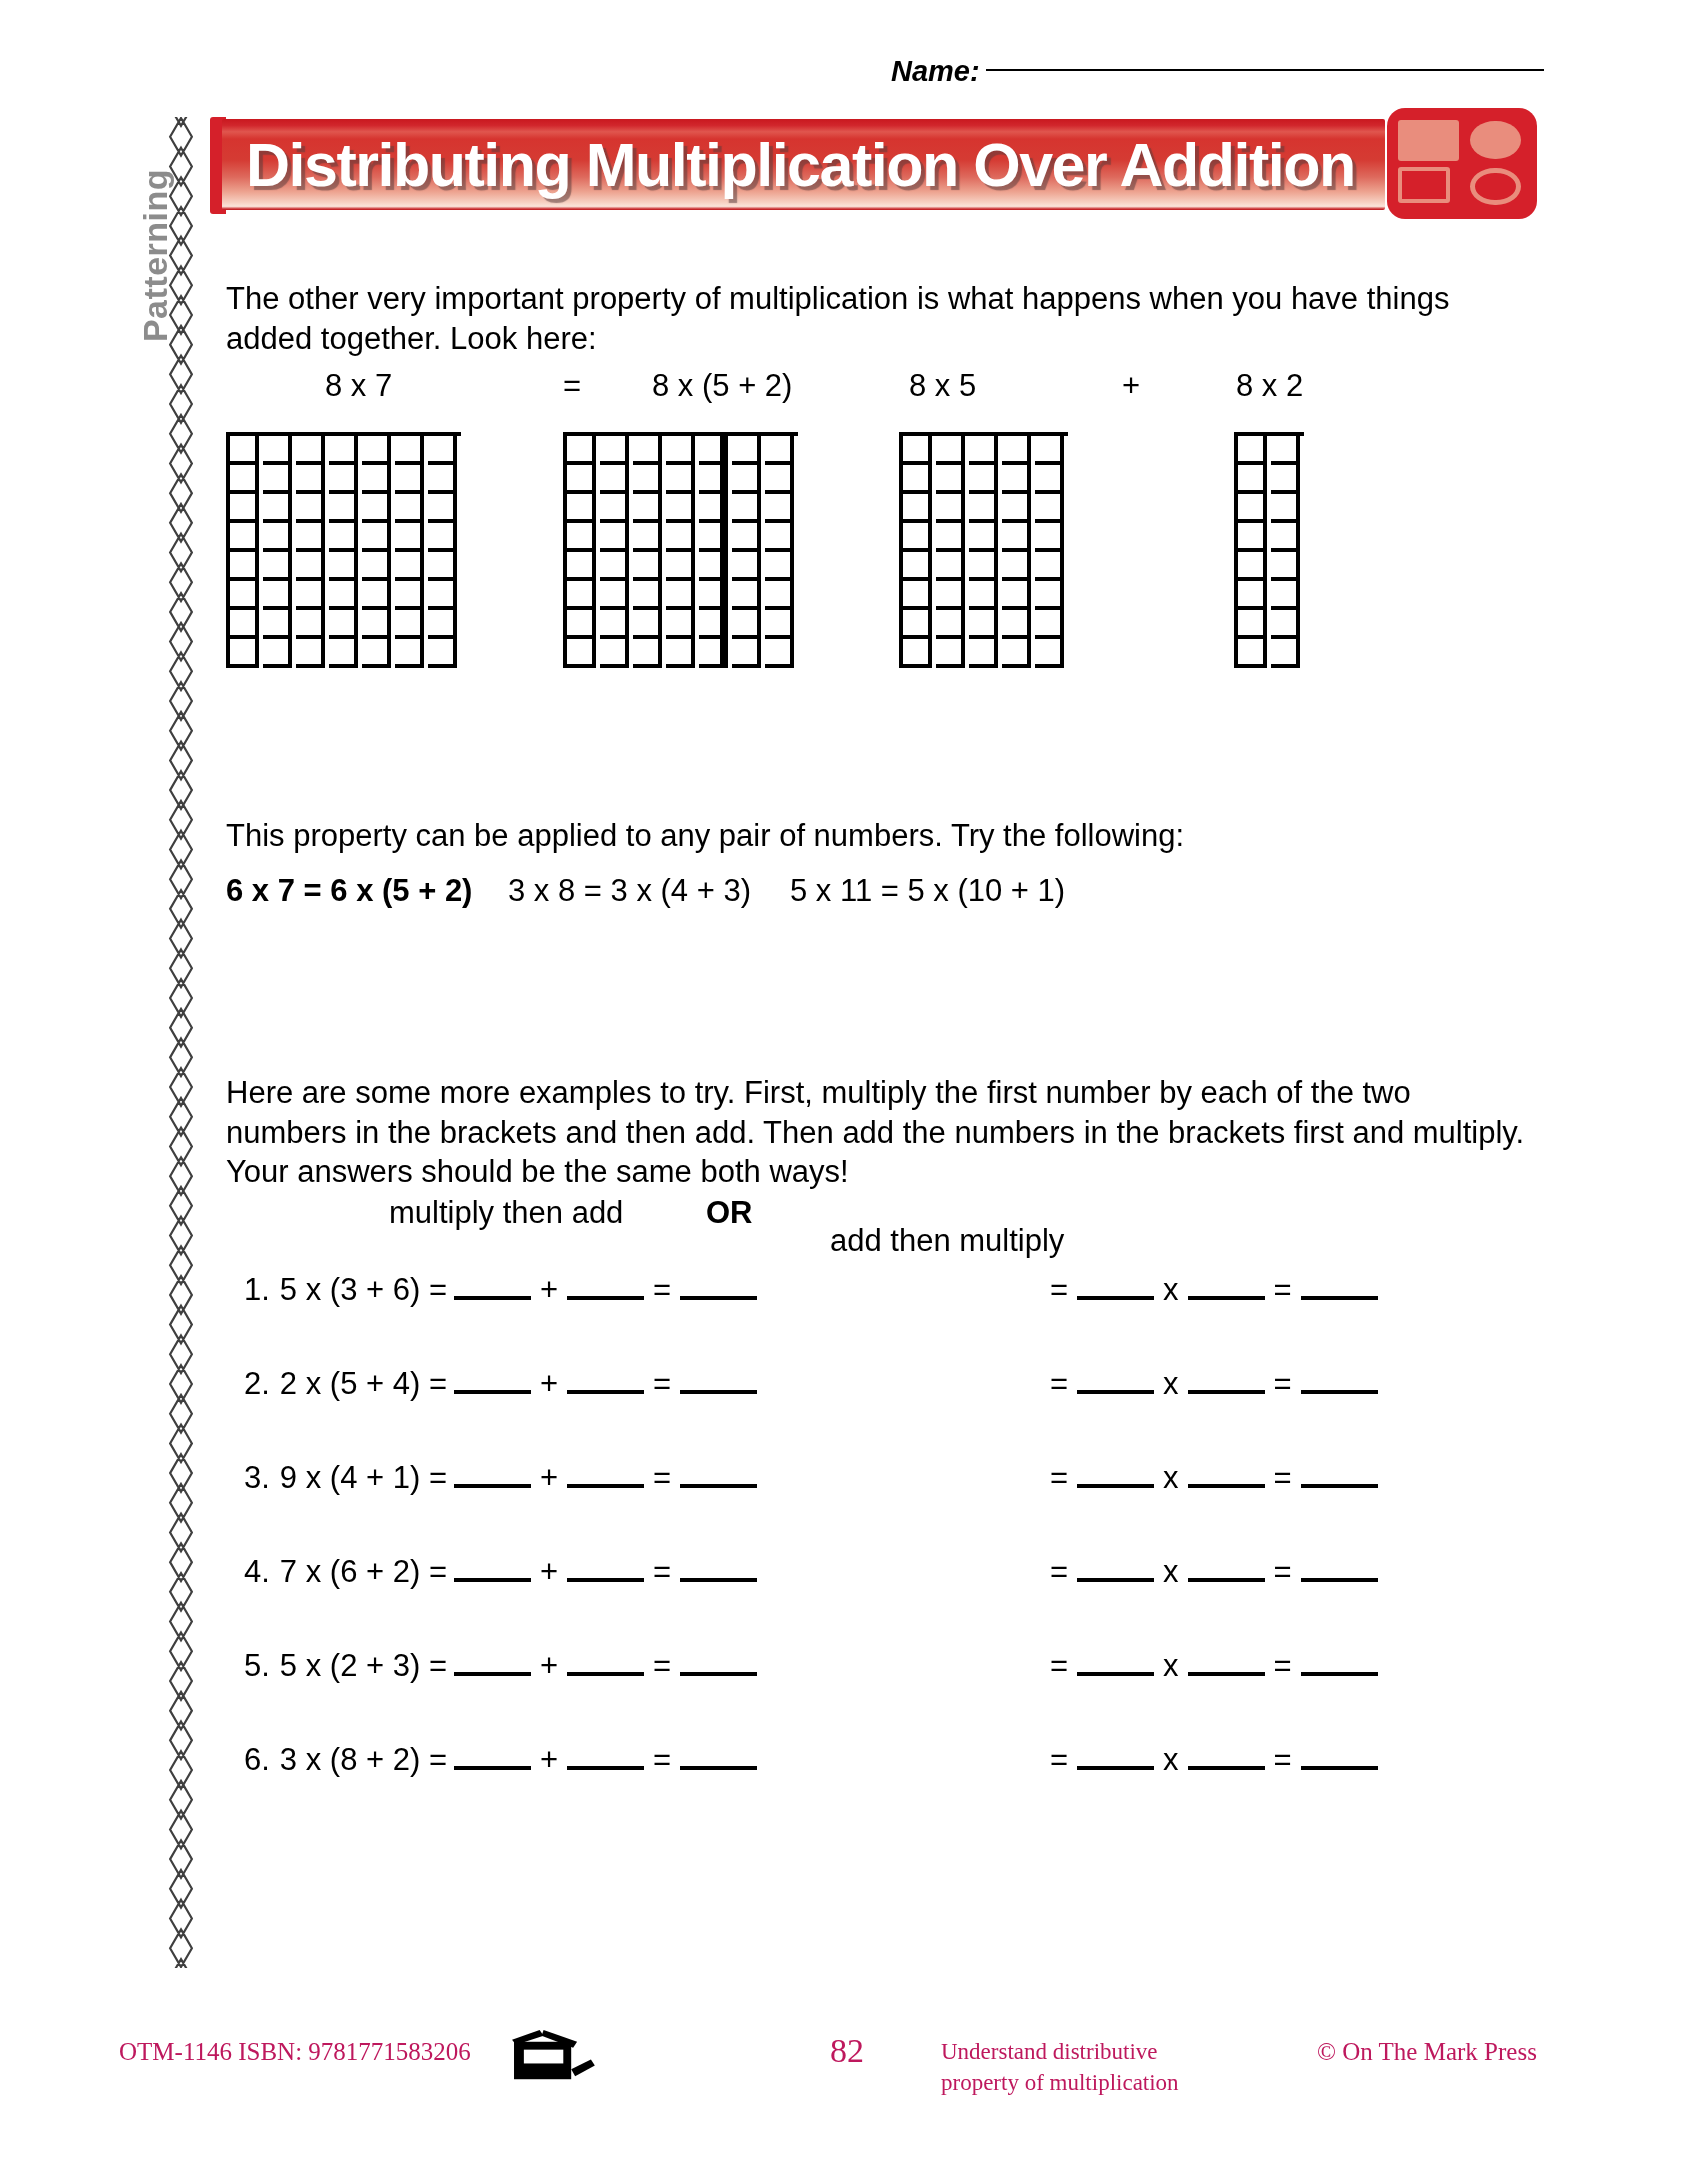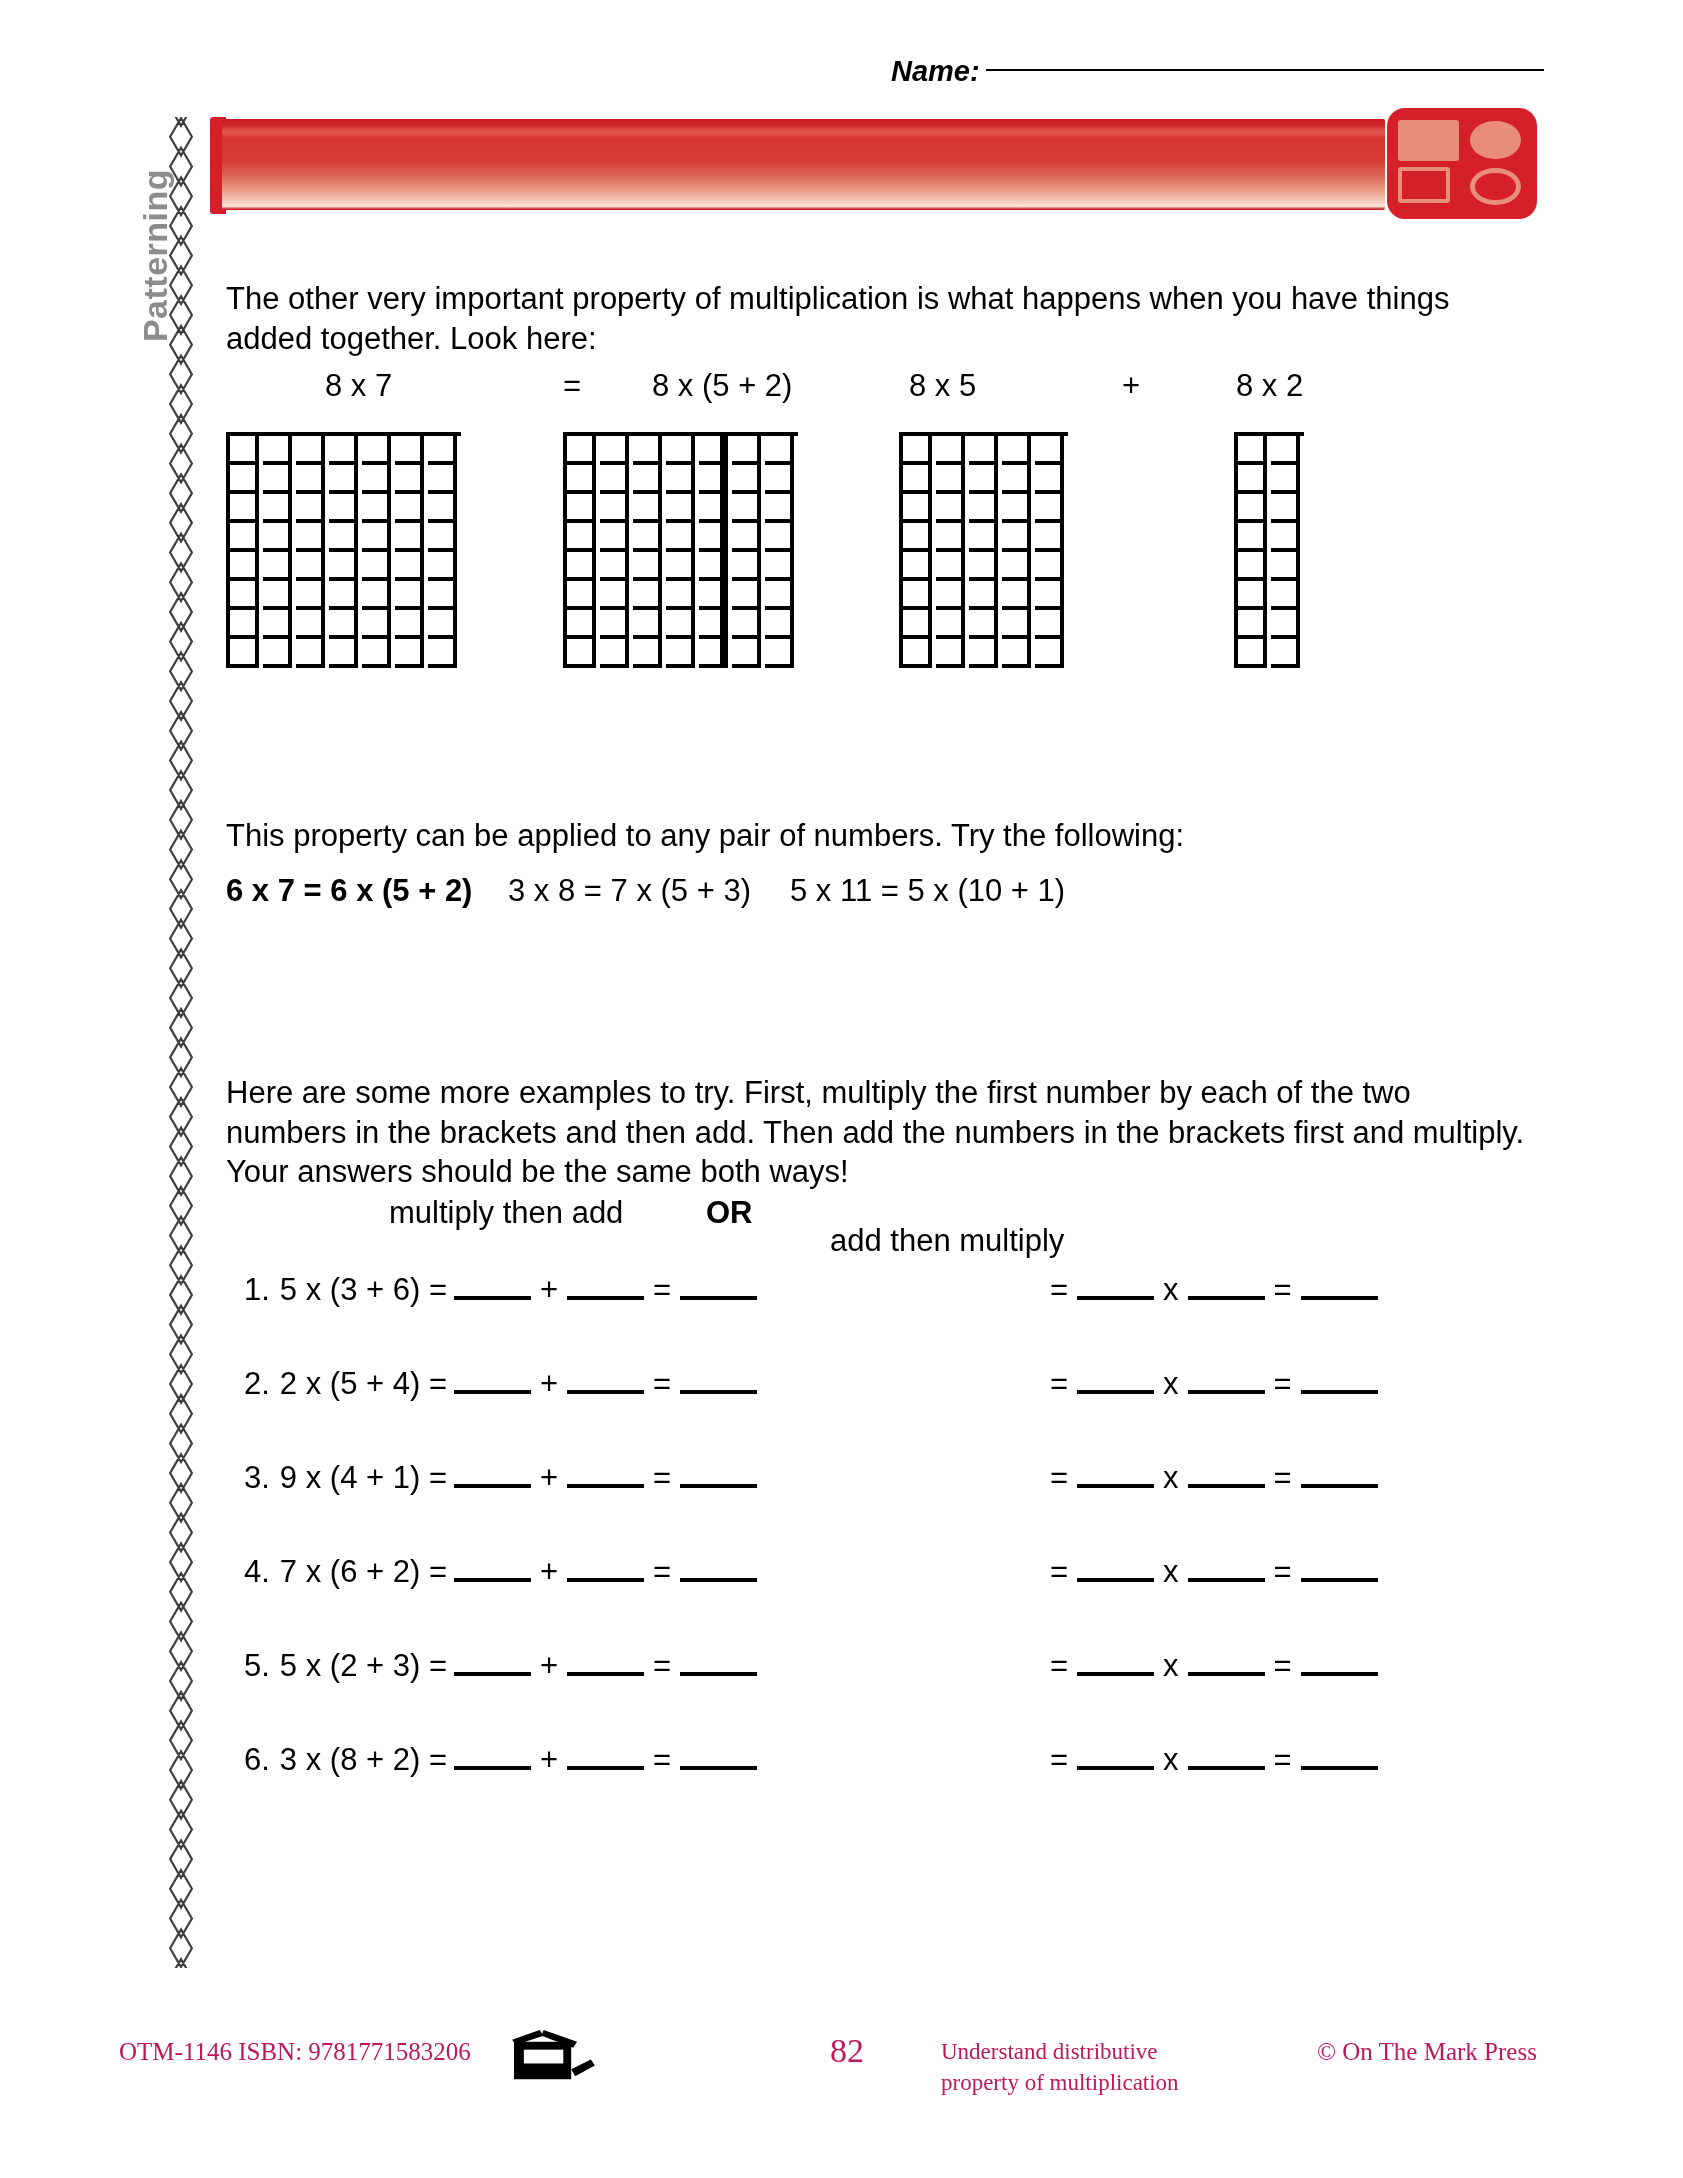--- a/index.html
+++ b/index.html
@@ -281,20 +281,21 @@
       <g fill="none" stroke="#3a3a3a" stroke-width="2.2" id="dchain">
           <path d="M 15 -29 L 26 -10 L 15 9 L 4 -10 Z M 15 1 L 26 20 L 15 39 L 4 20 Z M 15 31 L 26 50 L 15 69 L 4 50 Z M 15 61 L 26 80 L 15 99 L 4 80 Z M 15 91 L 26 110 L 15 129 L 4 110 Z M 15 121 L 26 140 L 15 159 L 4 140 Z M 15 151 L 26 170 L 15 189 L 4 170 Z M 15 181 L 26 200 L 15 219 L 4 200 Z M 15 211 L 26 230 L 15 249 L 4 230 Z M 15 241 L 26 260 L 15 279 L 4 260 Z M 15 271 L 26 290 L 15 309 L 4 290 Z M 15 301 L 26 320 L 15 339 L 4 320 Z M 15 331 L 26 350 L 15 369 L 4 350 Z M 15 361 L 26 380 L 15 399 L 4 380 Z M 15 391 L 26 410 L 15 429 L 4 410 Z M 15 421 L 26 440 L 15 459 L 4 440 Z M 15 451 L 26 470 L 15 489 L 4 470 Z M 15 481 L 26 500 L 15 519 L 4 500 Z M 15 511 L 26 530 L 15 549 L 4 530 Z M 15 541 L 26 560 L 15 579 L 4 560 Z M 15 571 L 26 590 L 15 609 L 4 590 Z M 15 601 L 26 620 L 15 639 L 4 620 Z M 15 631 L 26 650 L 15 669 L 4 650 Z M 15 661 L 26 680 L 15 699 L 4 680 Z M 15 691 L 26 710 L 15 729 L 4 710 Z M 15 721 L 26 740 L 15 759 L 4 740 Z M 15 751 L 26 770 L 15 789 L 4 770 Z M 15 781 L 26 800 L 15 819 L 4 800 Z M 15 811 L 26 830 L 15 849 L 4 830 Z M 15 841 L 26 860 L 15 879 L 4 860 Z M 15 871 L 26 890 L 15 909 L 4 890 Z M 15 901 L 26 920 L 15 939 L 4 920 Z M 15 931 L 26 950 L 15 969 L 4 950 Z M 15 961 L 26 980 L 15 999 L 4 980 Z M 15 991 L 26 1010 L 15 1029 L 4 1010 Z M 15 1021 L 26 1040 L 15 1059 L 4 1040 Z M 15 1051 L 26 1070 L 15 1089 L 4 1070 Z M 15 1081 L 26 1100 L 15 1119 L 4 1100 Z M 15 1111 L 26 1130 L 15 1149 L 4 1130 Z M 15 1141 L 26 1160 L 15 1179 L 4 1160 Z M 15 1171 L 26 1190 L 15 1209 L 4 1190 Z M 15 1201 L 26 1220 L 15 1239 L 4 1220 Z M 15 1231 L 26 1250 L 15 1269 L 4 1250 Z M 15 1261 L 26 1280 L 15 1299 L 4 1280 Z M 15 1291 L 26 1310 L 15 1329 L 4 1310 Z M 15 1321 L 26 1340 L 15 1359 L 4 1340 Z M 15 1351 L 26 1370 L 15 1389 L 4 1370 Z M 15 1381 L 26 1400 L 15 1419 L 4 1400 Z M 15 1411 L 26 1430 L 15 1449 L 4 1430 Z M 15 1441 L 26 1460 L 15 1479 L 4 1460 Z M 15 1471 L 26 1490 L 15 1509 L 4 1490 Z M 15 1501 L 26 1520 L 15 1539 L 4 1520 Z M 15 1531 L 26 1550 L 15 1569 L 4 1550 Z M 15 1561 L 26 1580 L 15 1599 L 4 1580 Z M 15 1591 L 26 1610 L 15 1629 L 4 1610 Z M 15 1621 L 26 1640 L 15 1659 L 4 1640 Z M 15 1651 L 26 1670 L 15 1689 L 4 1670 Z M 15 1681 L 26 1700 L 15 1719 L 4 1700 Z M 15 1711 L 26 1730 L 15 1749 L 4 1730 Z M 15 1741 L 26 1760 L 15 1779 L 4 1760 Z M 15 1771 L 26 1790 L 15 1809 L 4 1790 Z M 15 1801 L 26 1820 L 15 1839 L 4 1820 Z M 15 1831 L 26 1850 L 15 1869 L 4 1850 Z M 15 1861 L 26 1880 L 15 1899 L 4 1880 Z " fill="none" stroke="#3f3f3f" stroke-width="2.2"></path>
         </g>
     </svg>
   </div>
 </div>
 
 <div class="banner-wrap">
   <div class="banner-leftcap"></div>
   <div class="banner-bar"></div>
+  <div class="banner-title">Distributing Multiplication Over Addition</div>
   <div class="banner-logo">
     <div class="logo-sq-fill"></div>
     <div class="logo-ci-fill"></div>
     <div class="logo-sq-out"></div>
     <div class="logo-ci-out"></div>
   </div>
 </div>
 
 <div class="content">
 
@@ -485,21 +486,21 @@
         <div class="cell"></div>
         <div class="cell"></div>
         <div class="cell"></div>
       </div>
     </div>
 
   <p class="para p-apply">This property can be applied to any pair of numbers. Try the following:</p>
 
   <div class="try-row">
       <span class="try-eq" style="left: 0px; font-weight: bold;">6 x 7 = 6 x (5 + 2)</span>
-      <span class="try-eq" style="left: 282px;">3 x 8 = 7 x (5 + 3)</span>
+      <span class="try-eq" style="left: 282px;">3 x 8 = 3 x (4 + 3)</span>
       <span class="try-eq" style="left: 564px;">5 x 11 = 5 x (10 + 1)</span>
     </div>
 
   <p class="para p-more">Here are some more examples to try. First, multiply the first number by each of the two numbers in the brackets and then add. Then add the numbers in the brackets first and multiply. Your answers should be the same both ways!</p>
 
   <div class="col-heads">
       <span class="col-head" style="left: 163px;">multiply then add</span>
       <span class="col-head or" style="left: 480px;">OR</span>
       <span class="col-head" style="left: 604px; margin-top: 28px;">add then multiply</span>
     </div>

